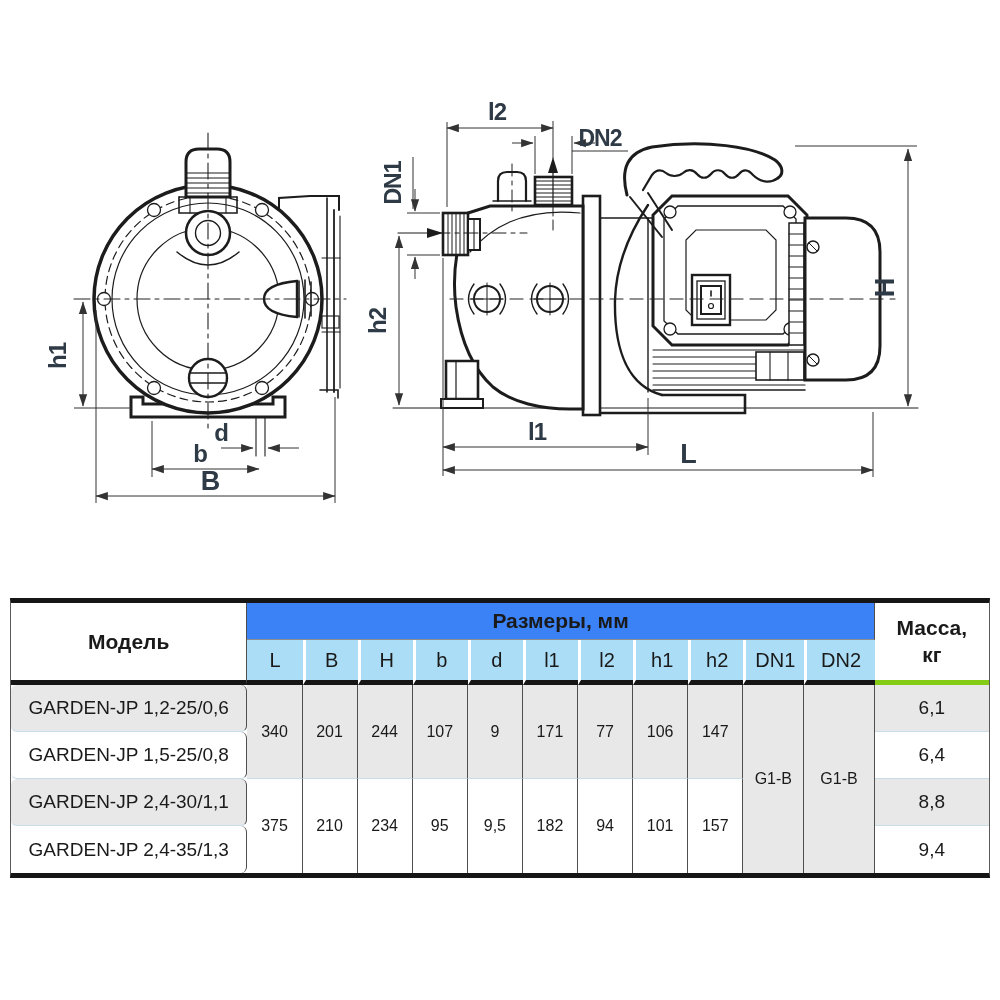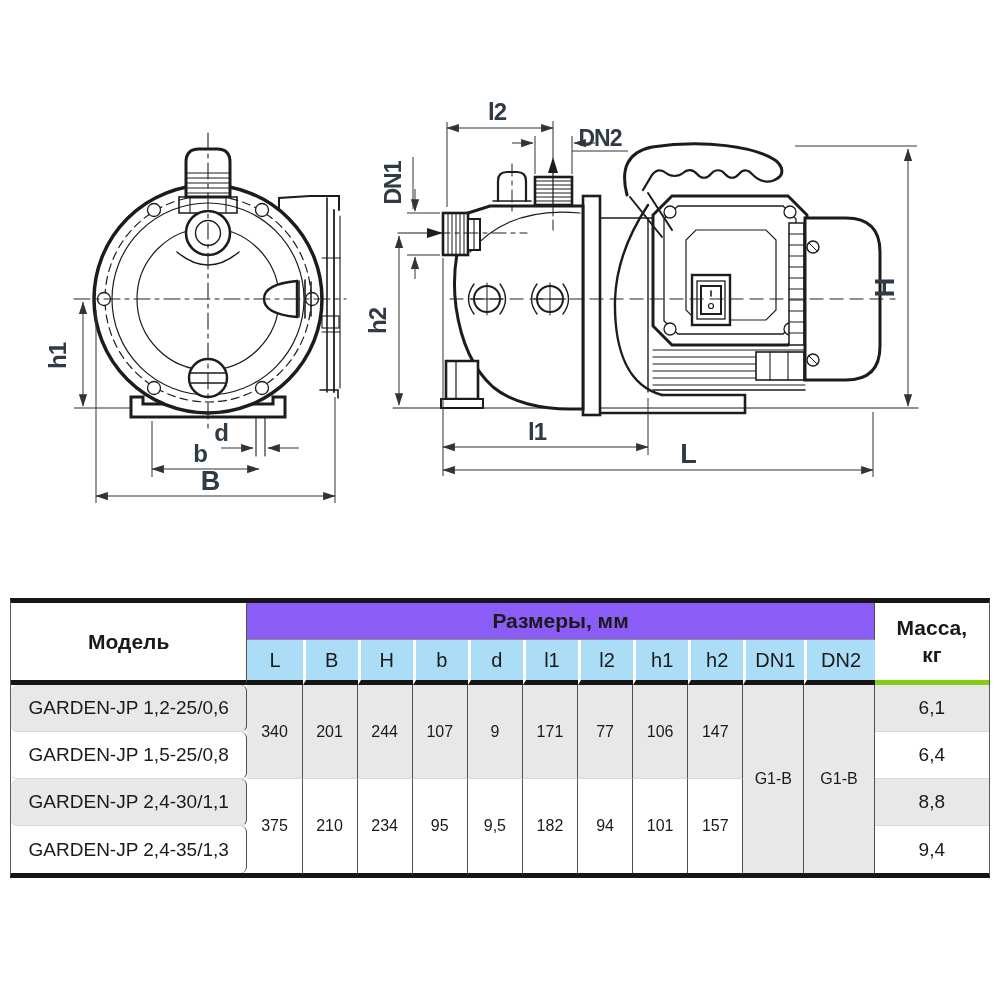--- a/index.html
+++ b/index.html
@@ -14,21 +14,21 @@
   
   #table-wrap{position:absolute;left:10px;top:598px;width:980px;}
   table.spec{border-collapse:separate;border-spacing:0;table-layout:fixed;width:980px;
              border-top:5px solid #161616;border-bottom:5px solid #161616;
              border-left:1px solid #5a5a5a;border-right:1px solid #5a5a5a;}
   table.spec th,table.spec td{padding:0;text-align:center;vertical-align:middle;
              font-family:"Liberation Sans",sans-serif;color:#1a1a1a;overflow:hidden;}
   th.model-h{font-size:21px;font-weight:bold;border-right:1px solid #4f4f4f;
              border-bottom:5px solid #161616;background:#fff;}
   th.razm-h{font-size:21px;font-weight:bold;border-bottom:1px solid #8d8d8d;
-            border-right:1px solid #4f4f4f;background:#8b5cf6;height:36px;}
+            border-right:1px solid #4f4f4f;background:#3b82f6;height:36px;}
   th.mass-h{font-size:21px;font-weight:bold;border-bottom:5px solid #84cc16;
             background:#fff;line-height:1.25;}
   th.col-h{background:#abdef6;font-size:20px;font-weight:normal;color:#16272f;
            border-bottom:5px solid #161616;height:40px;}
   th.col-h.sep{border-left:3px solid #ffffff;}
   td.model{font-size:19px;border-right:1px solid #4f4f4f;border-radius:6px;}
   td.val{font-size:16px;border-right:1px solid #4f4f4f;}
   td.mass{font-size:19px;}
   tr.r{height:47px;}
   .bb{border-bottom:1px solid #c9dde9;}

